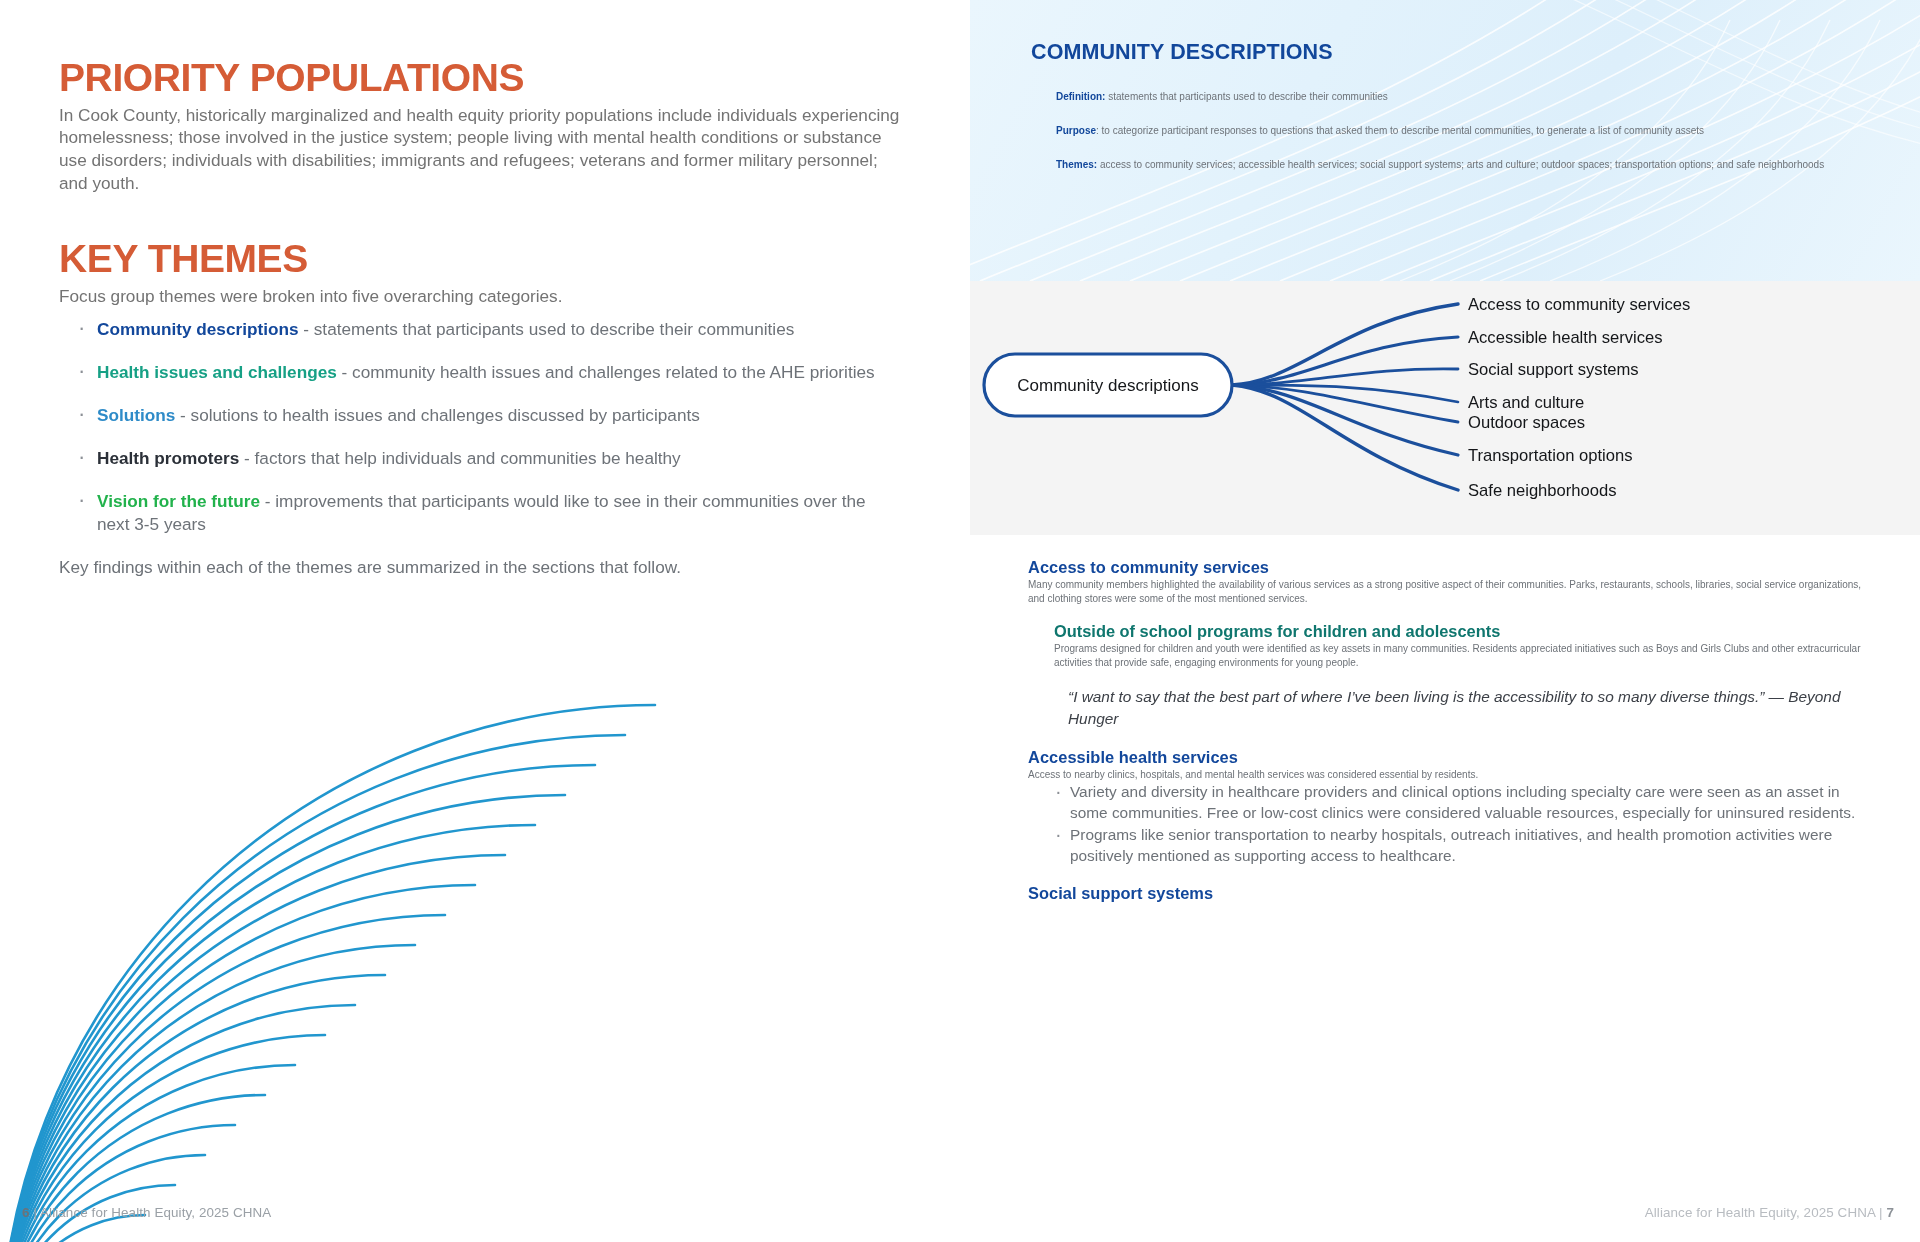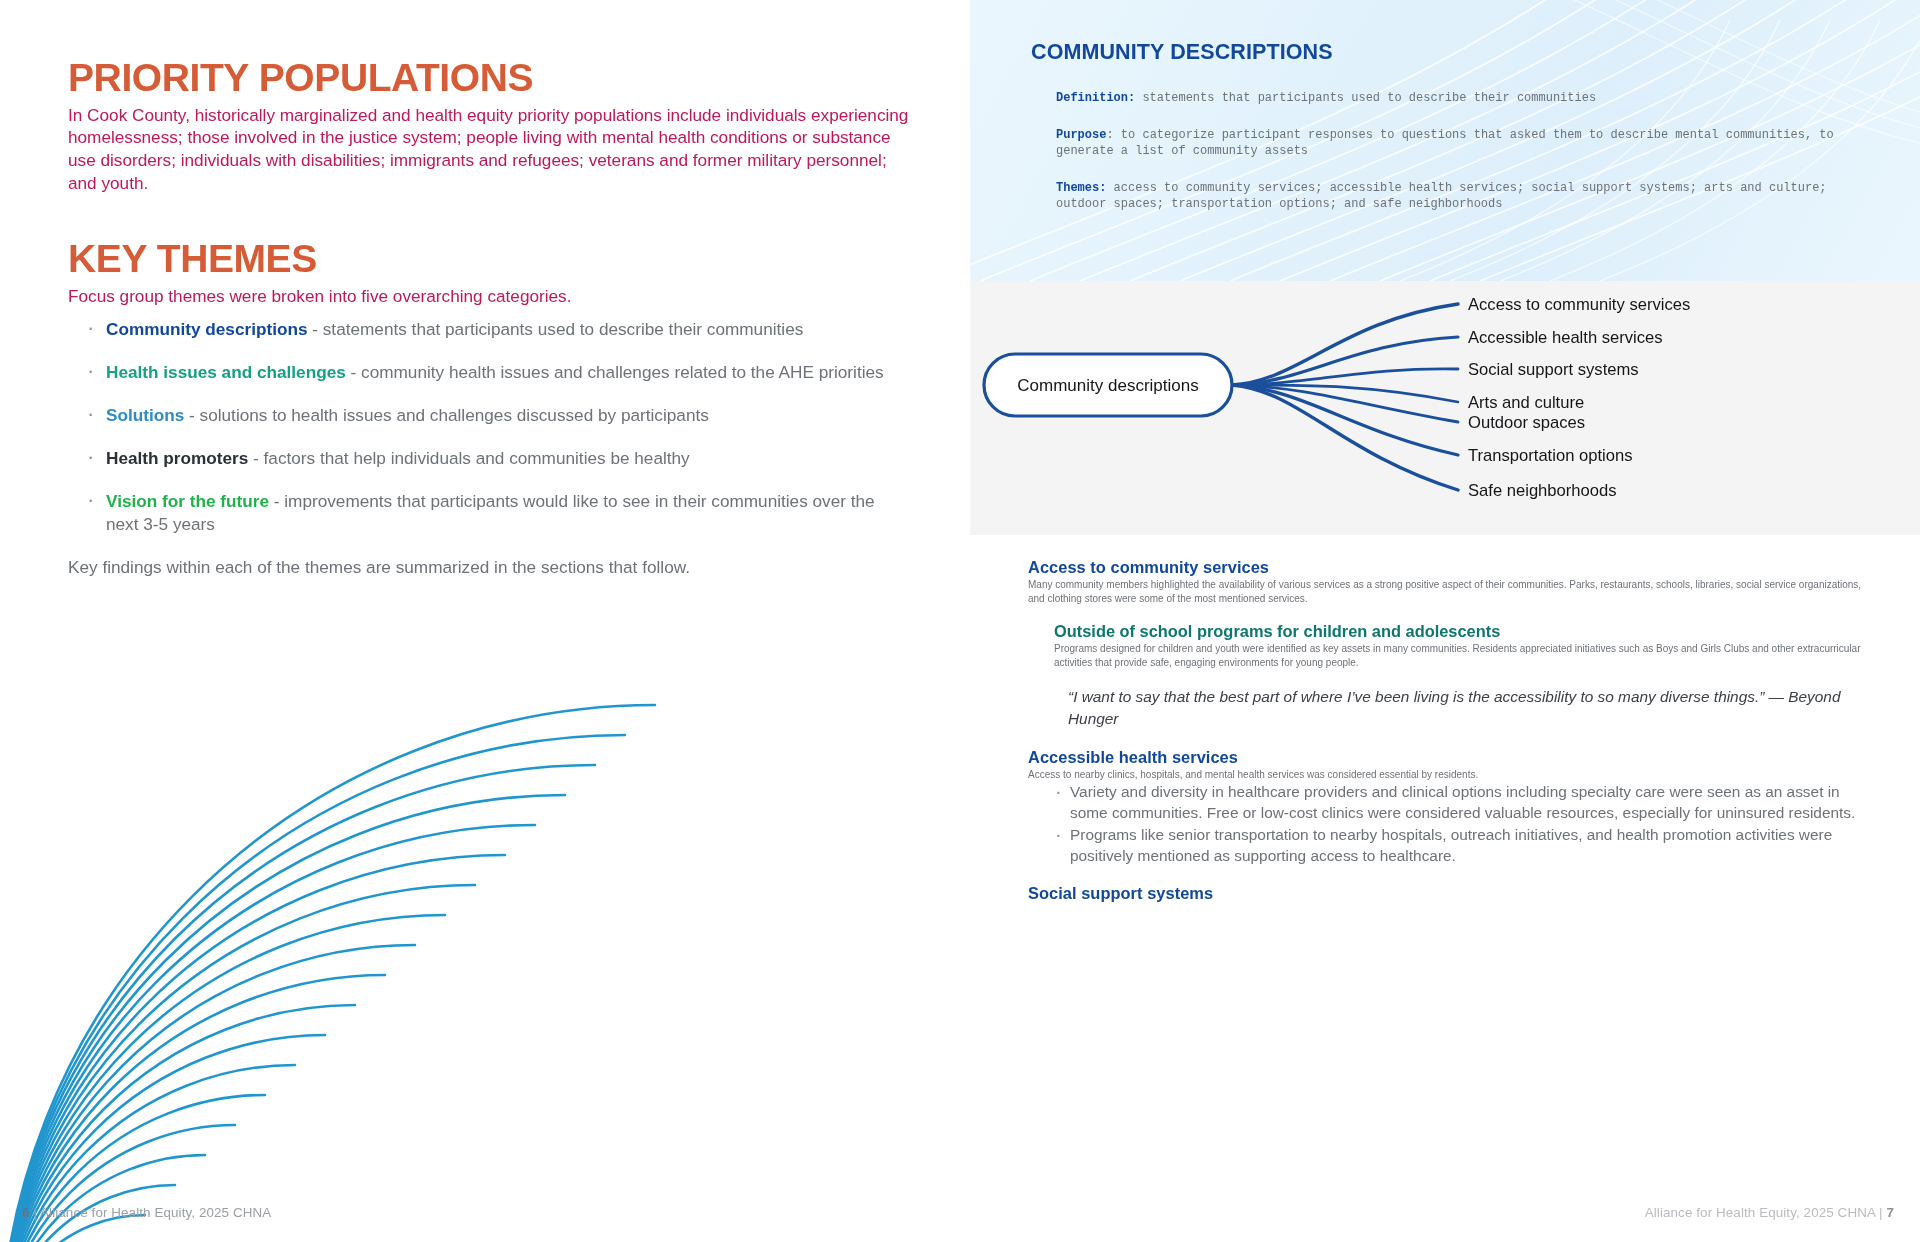--- a/index.html
+++ b/index.html
@@ -33,40 +33,40 @@
     position: absolute;
     left: -330px;
     top: 660px;
     width: 1180px;
     height: 700px;
     pointer-events: none;
   }
 
   .left-content {
     position: absolute;
-    left: 68px;
+    left: 59px;
     top: 58px;
     width: 860px;
   }
 
   h1.section-title {
     font-size: 39px;
     font-weight: 700;
     letter-spacing: -0.4px;
     color: #D55C36;
     line-height: 1.04;
     margin-bottom: 5px;
   }
 
   h1.section-title.second { margin-top: 44px; }
 
   p.lead {
     font-size: 17.2px;
     line-height: 1.33;
-    color: #be185d;
+    color: #737373;
     max-width: 845px;
   }
 
   ul.themes {
     list-style: none;
     margin-top: 11px;
     margin-left: 16px;
   }
 
   ul.themes > li {
@@ -143,26 +143,25 @@
     font-size: 21.5px;
     font-weight: 700;
     letter-spacing: 0.1px;
     color: #12479B;
     margin-bottom: 25px;
   }
 
   .defs { margin-left: 25px; }
 
   .def-row {
-    font-size: 12px;
+    font-size: 10px;
     line-height: 1.38;
     color: #6d7278;
     margin-bottom: 20px;
     max-width: 800px;
-    font-family: Liberation Mono, monospace;
   }
   .def-row:last-child { margin-bottom: 0; }
   .def-row .k { font-weight: 700; color: #12479B; }
 
   
   #map-panel {
     position: absolute;
     left: 0;
     top: 281px;
     width: 950px;

